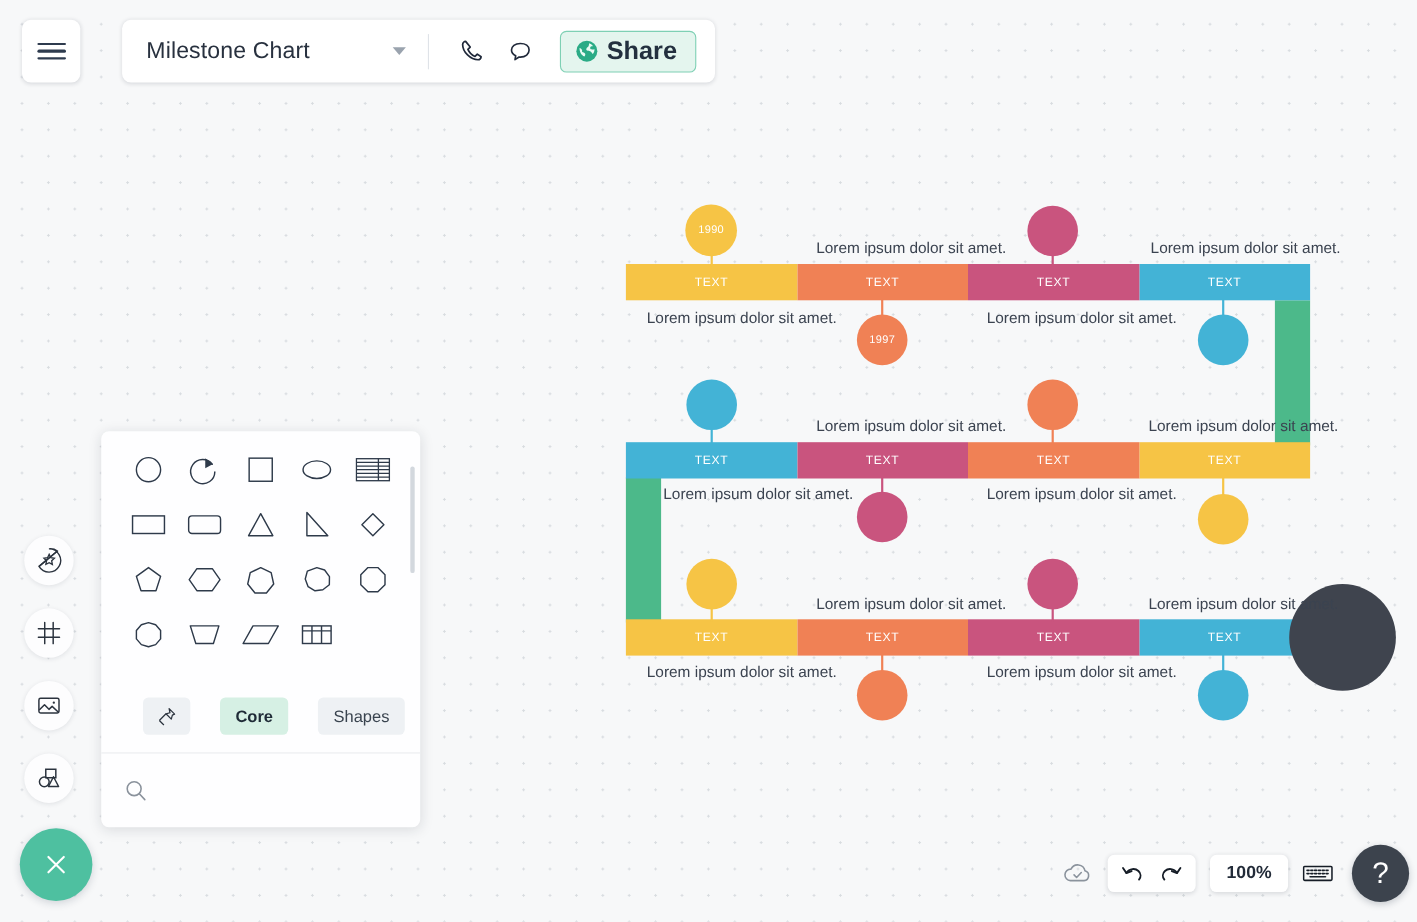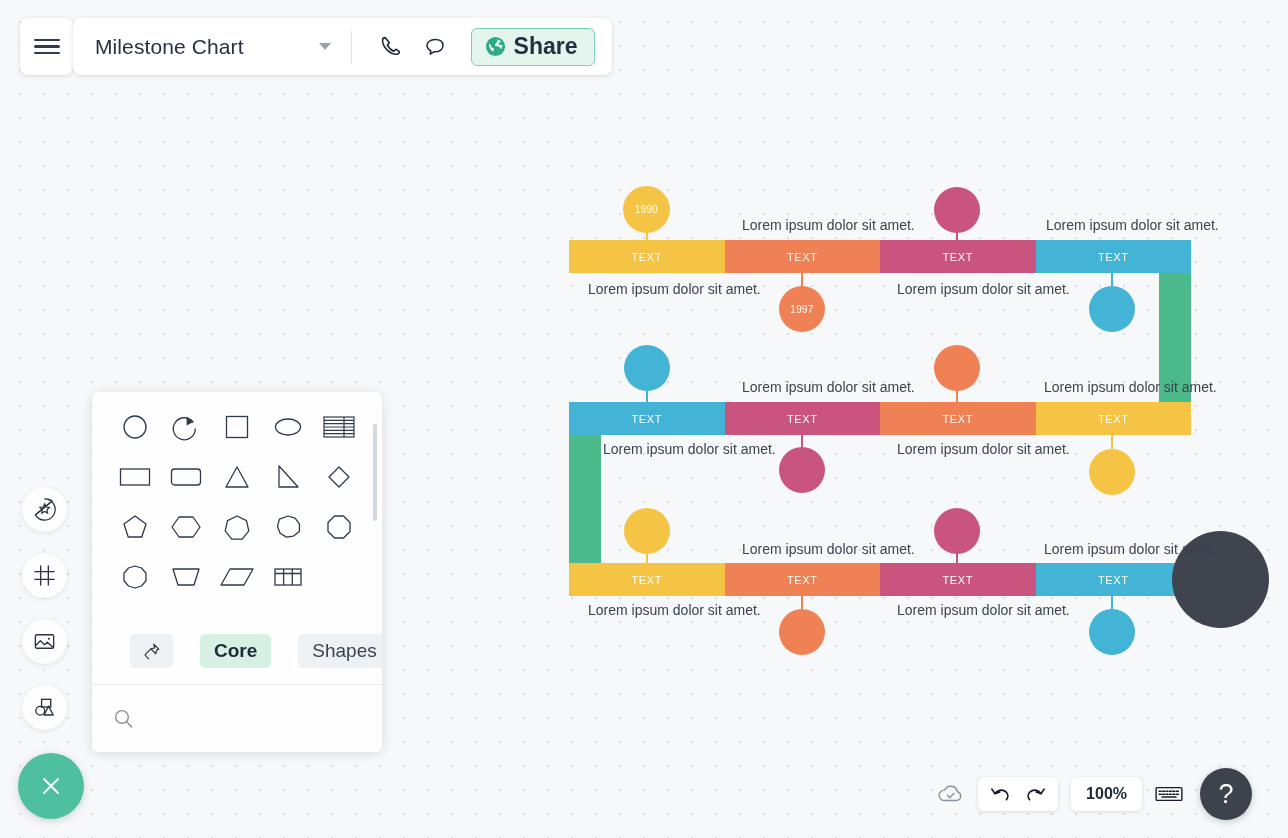--- a/index.html
+++ b/index.html
@@ -19,21 +19,21 @@
   
   #top-bar { position:absolute; left:20px; top:18px; display:flex; align-items:flex-start; }
   .hamburger-card {
     width:53px; height:57px; background:#fff; border-radius:8px;
     box-shadow:0 1px 4px rgba(20,30,50,.14);
     display:flex; align-items:center; justify-content:center; cursor:pointer;
   }
   .ham-lines { width:26px; }
   .ham-lines i { display:block; height:2.2px; background:#2e3b4e; border-radius:2px; margin:4.6px 0; }
   .title-card {
-    height:57px; background:#fff; border-radius:8px;
+    margin-left:38px; height:57px; background:#fff; border-radius:8px;
     box-shadow:0 1px 4px rgba(20,30,50,.14);
     display:flex; align-items:center; padding:0 17px 0 22px;
   }
   #doc-title { font-size:21px; color:#28313f; letter-spacing:.1px; white-space:nowrap; cursor:text; }
   .title-caret {
     margin-left:75px; width:0; height:0; cursor:pointer;
     border-left:6px solid transparent; border-right:6px solid transparent;
     border-top:7px solid #9aa3ae;
   }
   .tb-sep { width:1px; height:32px; background:#dfe3e8; margin:0 17px 0 20px; }
@@ -69,21 +69,21 @@
     height:46px; display:flex; align-items:center; justify-content:center; cursor:pointer;
   }
   .panel-scroll {
     position:absolute; right:5px; top:32px; width:4px; height:97px;
     background:#d3d8de; border-radius:3px; cursor:pointer;
   }
   #shape-tabs { display:flex; gap:7px; padding:4px 18px 16px 18px; }
   .sh-tab {
     height:34px; padding:0 14px; border-radius:5px; background:#eef1f4;
     display:flex; align-items:center; justify-content:center;
-    font-size:19px; color:#3a444f; cursor:pointer;margin-left:20px;
+    font-size:15px; color:#3a444f; cursor:pointer;margin-left:20px;
   }
   .sh-tab.active { background:#d6f0e4; color:#1f2b37; font-weight:600; }
   .sh-tab.icon-tab { padding:0 12px; }
   #search-row {
     height:68px; border-top:1px solid #e9ecef; display:flex; align-items:center;
     padding:0 18px 0 20px; gap:13px;
   }
   #search-input {
     flex:1; border:none; outline:none; background:transparent;
     font-family:"Liberation Sans", sans-serif; font-size:18px; color:#555e68;
@@ -91,21 +91,21 @@
   #search-input::placeholder { color:#a6adb6; }
 
   
   #close-fab {
     position:absolute; left:18px; top:753px; width:66px; height:66px; border-radius:50%;
     background:#4ec0a0; box-shadow:0 2px 8px rgba(20,40,60,.18);
     display:flex; align-items:center; justify-content:center; cursor:pointer;
   }
 
   
-  #bottom-bar { position:absolute; right:36px; bottom:18px; display:flex; align-items:center; gap:13px; }
+  #bottom-bar { position:absolute; right:7px; bottom:18px; display:flex; align-items:center; gap:13px; }
   .cloud-icon { cursor:pointer; display:flex; }
   .pill {
     background:#fff; border-radius:6px; box-shadow:0 1px 4px rgba(20,30,50,.13);
     height:34px; display:flex; align-items:center; justify-content:center;
   }
   #undo-redo { padding:0 11px; gap:14px; }
   .ur-btn { cursor:pointer; display:flex; }
   #zoom-pill { padding:0 15px; cursor:pointer; }
   #zoom-pill span { font-size:16px; font-weight:700; color:#222b38; }
   .kbd-icon { cursor:pointer; display:flex; }

